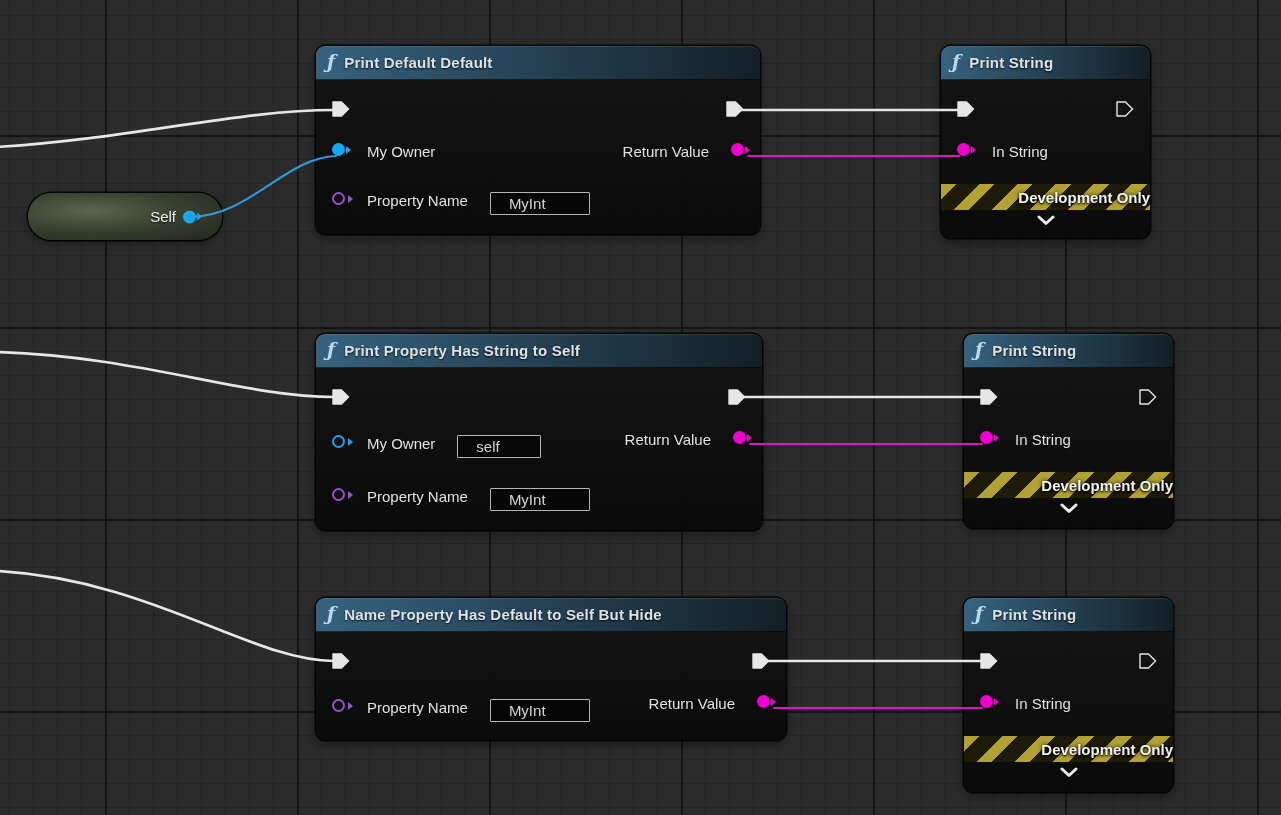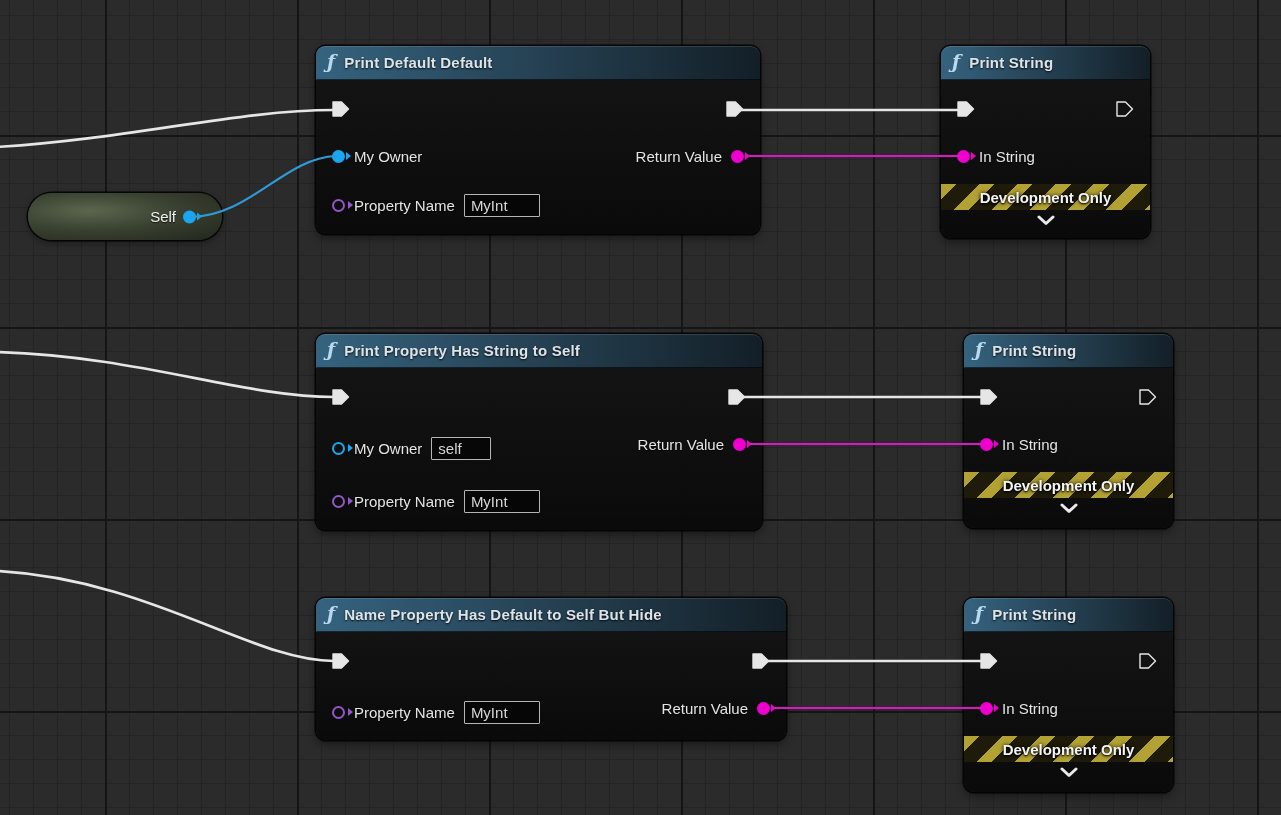--- a/index.html
+++ b/index.html
@@ -32,31 +32,31 @@
   .header{height:33px;border-radius:9px 9px 0 0;display:flex;align-items:center;gap:9px;padding:0 11px;
     background:linear-gradient(90deg,var(--header-blue) 0%,#274457 45%,#131f27 100%);
     box-shadow:inset 0 1px 0 rgba(255,255,255,.12);border-bottom:1px solid rgba(0,0,0,.6)}
   .ficon{font-family:"DejaVu Serif",serif;font-style:italic;font-weight:bold;font-size:19px;color:#b9d9ee;line-height:1;margin-top:-2px}
   .title{font-size:15px;font-weight:700;color:#dce4e9;text-shadow:0 1px 2px rgba(0,0,0,.9);letter-spacing:.2px;white-space:nowrap}
 
   .execpin{position:absolute}
   .execpin path{fill:var(--pin-exec);stroke:var(--pin-exec);stroke-width:1.4;stroke-linejoin:round}
   .execpin.hollow path{fill:none}
 
-  .row{position:absolute;display:flex;align-items:center;gap:9px;height:26px}
+  .row{position:absolute;display:flex;gap:22px;height:26px}
   .plabel{font-size:15px;color:#e4e4e4;text-shadow:0 1px 1px rgba(0,0,0,.7);white-space:nowrap}
   .cpin{width:13px;height:13px;border-radius:50%;position:relative;flex:0 0 auto}
   .cpin.filled{background:var(--pc)}
   .cpin.hollow{box-sizing:border-box;border:2.5px solid var(--pc)}
   .cpin::after{content:"";position:absolute;left:14px;top:50%;transform:translateY(-50%);
     border-left:5px solid var(--pc);border-top:4px solid transparent;border-bottom:4px solid transparent}
   .pin-input{background:rgba(6,6,6,.85);border:1px solid #b5b5b5;color:#d6d6d6;font-size:15px;height:21px;
-    padding:0 6px;font-family:"Liberation Sans",sans-serif;border-radius:1px}
-
-  .banner{position:absolute;left:0;right:0;top:138px;height:26px;display:flex;align-items:center;justify-content:center;
+    padding:0 18px;font-family:"Liberation Sans",sans-serif;border-radius:1px}
+
+  .banner{position:absolute;left:0;right:0;top:138px;height:26px;display:flex;align-items:center;justify-content:flex-end;
     background:repeating-linear-gradient(135deg,var(--banner-yellow) 0 11px,#1f1b0b 11px 27px)}
   .banner span{font-size:15px;font-weight:700;color:#f4f4f4;text-shadow:0 1px 2px #000,0 0 4px #000}
   .chev{position:absolute;left:0;right:0;top:169px;display:flex;justify-content:center}
 
   .selfnode{position:absolute;left:28px;top:193px;width:194px;height:47px;border-radius:24px;z-index:2;
     background:radial-gradient(ellipse at 32% 38%,#5b664e 0%,#3a4231 45%,#21261c 100%);
     box-shadow:0 0 0 1.5px rgba(0,0,0,.85),0 3px 7px rgba(0,0,0,.4);
     display:flex;align-items:center;justify-content:flex-end;padding-right:46px;box-sizing:border-box}
   .selfnode .plabel{font-size:15px;color:#f0f0f0}
   .self-pin{position:absolute;right:26px;top:50%;transform:translateY(-50%)}

